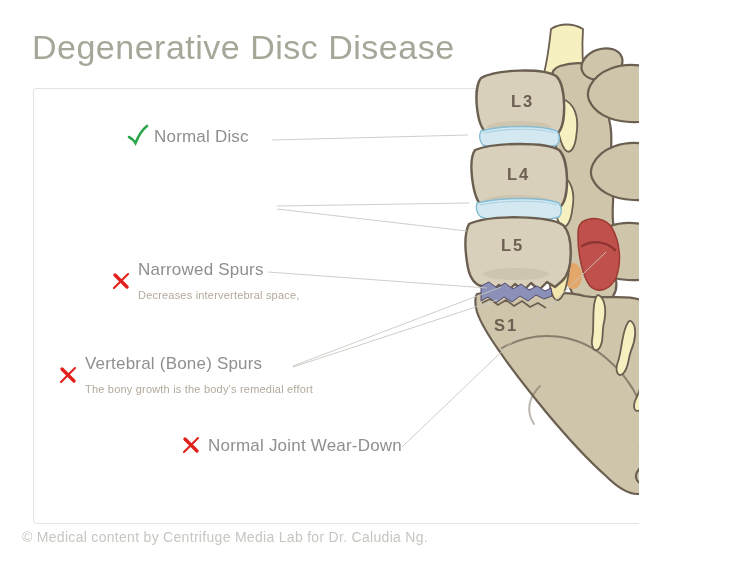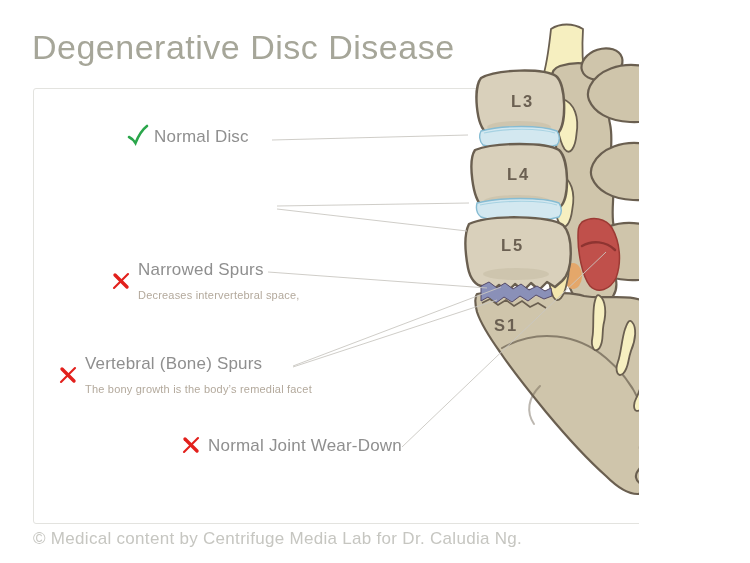--- a/index.html
+++ b/index.html
@@ -3,21 +3,21 @@
 <meta charset="utf-8">
 <style>
   html,body{margin:0;padding:0;background:#fff;}
   #page{position:relative;width:639px;height:563px;background:#fff;overflow:hidden;
         font-family:"Liberation Sans",sans-serif;}
   #title{position:absolute;left:32px;top:28px;font-size:34px;font-weight:300;
          color:var(--title-gray);letter-spacing:.5px;z-index:3;}
   #frame{position:absolute;left:33px;top:88px;width:676px;height:434px;
          border:1px solid var(--frame-border);border-radius:3px;z-index:1;}
   #art{position:absolute;left:0;top:0;z-index:2;}
-  #footer{position:absolute;left:33px;top:529px;font-size:17px;color:var(--footer-gray);
+  #footer{position:absolute;left:22px;top:529px;font-size:14px;color:var(--footer-gray);
           letter-spacing:.3px;z-index:3;}
   .item{position:absolute;display:flex;gap:4px;align-items:center;z-index:3;}
   .item .ic{width:24px;height:24px;flex:none;margin-top:-2px;}
   .item .label{font-size:17px;color:var(--text-gray);letter-spacing:.2px;line-height:1.2;}
   .item .desc{font-size:11px;color:var(--desc-tan);line-height:1.55;margin-top:7px;
               letter-spacing:.2px;}
   .i1{left:126px;top:126px}.i2{left:95px;top:197px}.i3{left:110px;top:260px}
   .i4{left:57px;top:354px}.i5{left:180px;top:435px}
   .ck{stroke:var(--check-green);stroke-width:2.6;fill:none;stroke-linecap:round;}
   .xa{stroke:var(--cross-red);stroke-width:3.4;fill:none;stroke-linecap:round;}
@@ -161,21 +161,21 @@
   </div>
 
   <div class="item i4">
     <svg class="ic" viewBox="0 0 24 24">
       <path class="xa" d="M5,6 L17,18"></path>
         <path class="xb" d="M18,5 L4,19"></path>
     </svg>
     <div>
       <div class="label">Vertebral (Bone) Spurs</div>
       <div class="desc">
-        <div>The bony growth is the body’s remedial facet</div>
+        <div>The bony growth is the body’s remedial effort</div>
       </div>
     </div>
   </div>
 
   <div class="item i5">
     <svg class="ic" viewBox="0 0 24 24">
       <path class="xa" d="M5,6 L17,18"></path>
         <path class="xb" d="M18,5 L4,19"></path>
     </svg>
     <div>

